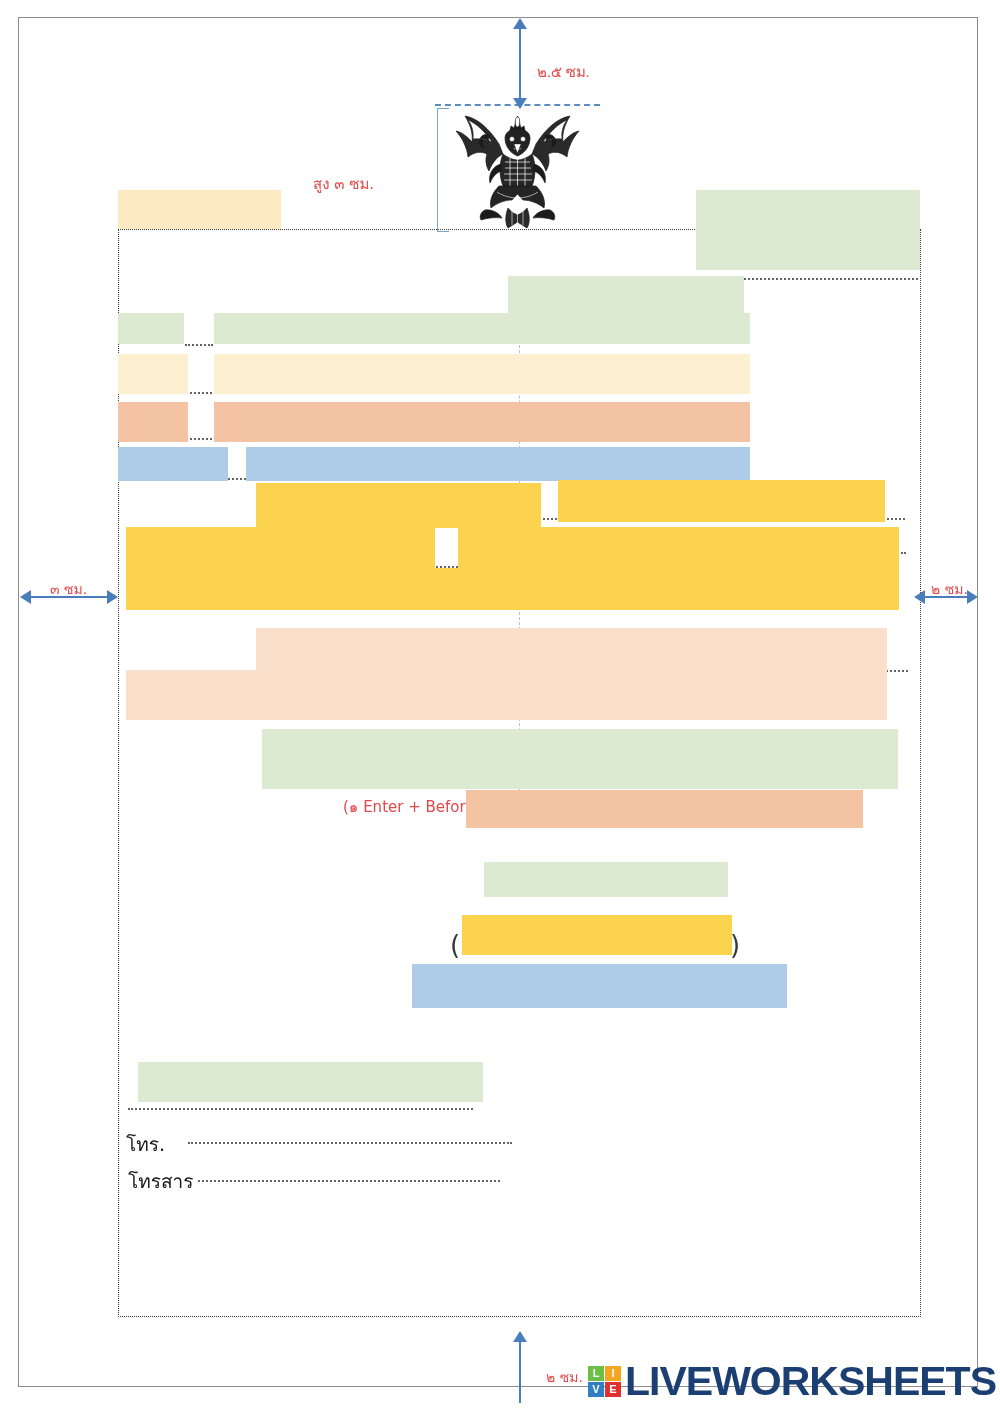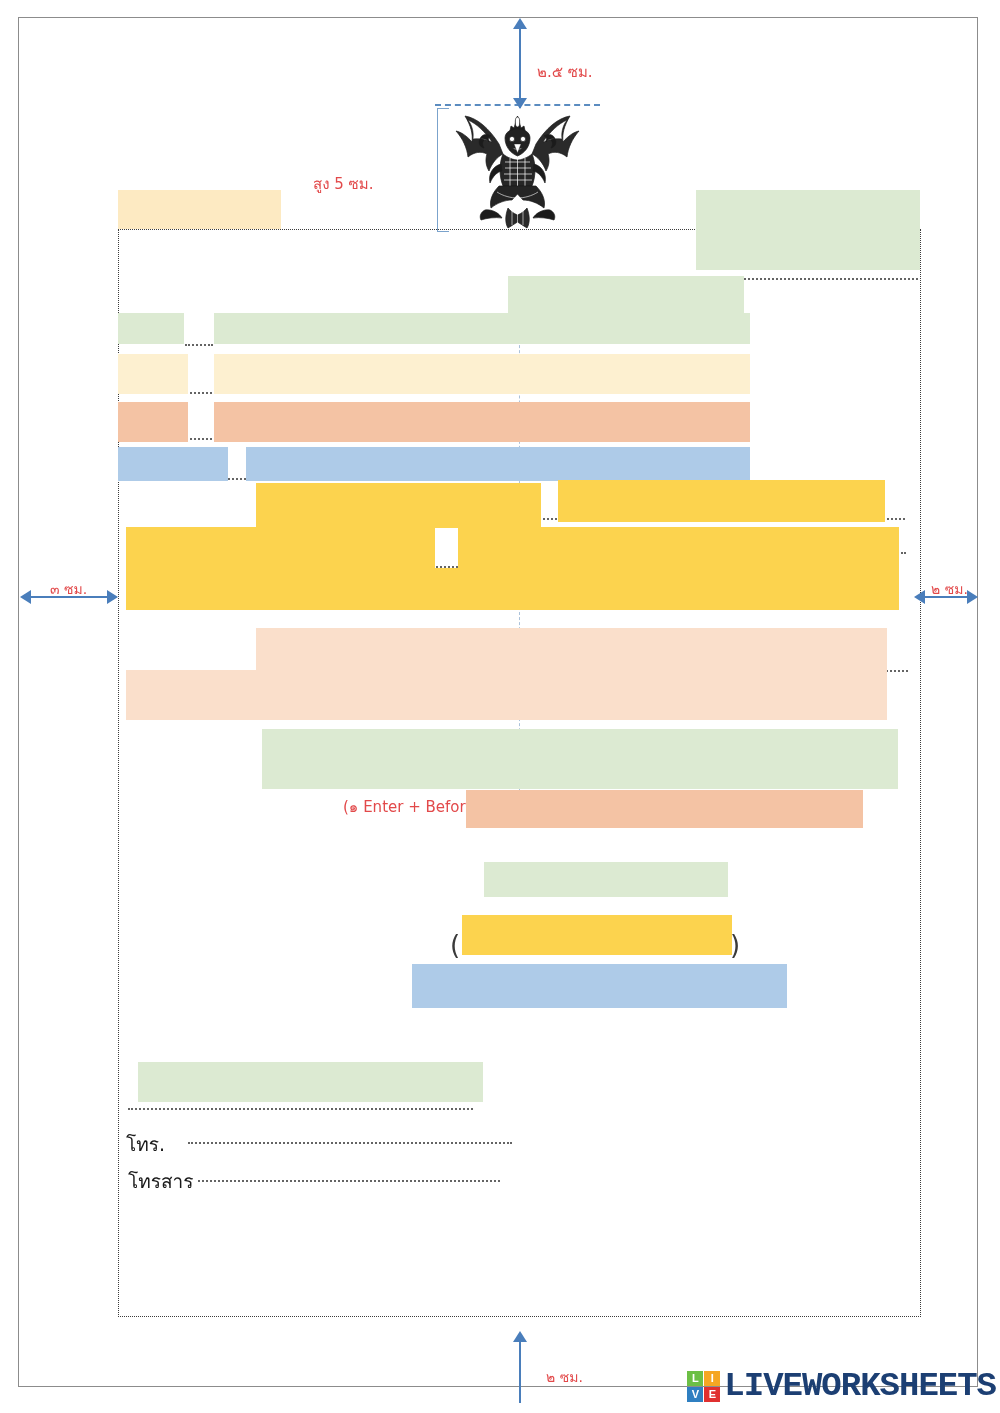--- a/index.html
+++ b/index.html
@@ -78,41 +78,41 @@
   }
   .lw-cell{
     color:#fff;font-size:11px;font-weight:bold;line-height:15px;text-align:center;
     font-family:"Liberation Sans", sans-serif;
   }
   .lw-l{background:#6cbf45;}
   .lw-i{background:#f5a623;}
   .lw-v{background:#2f7fc1;}
   .lw-e{background:#e03030;}
   .lw-word{
-    font-size:34px;font-weight:bold;color:#1c3f73;letter-spacing:-1px;
-    font-family:Liberation Mono, monospace;
+    font-size:41px;font-weight:bold;color:#1c3f73;letter-spacing:-1px;
+    font-family:Liberation Sans, sans-serif;
   }
 </style>
 </head>
 <body>
 
 <div class="sheet"></div>
 
 <div class="guide-box"></div>
 <div class="guide-dash-top"></div>
 <div class="centre-guide"></div>
 <div class="centre-guide g2"></div>
 
 <div class="arrow-v" style="left:519px;top:28px;height:80px;"></div>
 <div class="arrow-head ah-up" style="left:513px;top:18px;"></div>
 <div class="arrow-head ah-down" style="left:513px;top:98px;"></div>
-<div class="anno big" style="left:537px;top:60px;">๒.๕ ซม.</div>
+<div class="anno big" style="left:537px;top:60px;font-family:Liberation Serif, serif;">๒.๕ ซม.</div>
 
 <div class="brk" style="left:437px;top:108px;width:11px;height:122px;"></div>
-<div class="anno big" style="left:313px;top:172px;">สูง 5 ซม.</div>
+<div class="anno big" style="left:313px;top:172px;">สูง ๓ ซม.</div>
 
 <div class="emblem">
 <svg viewBox="0 0 125 122" width="125" height="122" aria-hidden="true">
   <g fill="#1b1b1b" stroke="#1b1b1b" stroke-width="0.7">
 
     <path d="M44 36 C34 20 22 10 10 8 C16 18 18 26 17 34 C12 28 6 24 1 23
              C8 31 12 40 13 49 C19 44 26 43 32 46 C30 52 31 58 34 63
              C37 55 42 49 48 46 Z" fill="#2a2a2a"></path>
     <path d="M13 12 C22 16 30 24 37 34 C31 31 24 30 18 31 C19 24 17 17 13 12Z" fill="#fff" stroke-width="0.5"></path>
 

